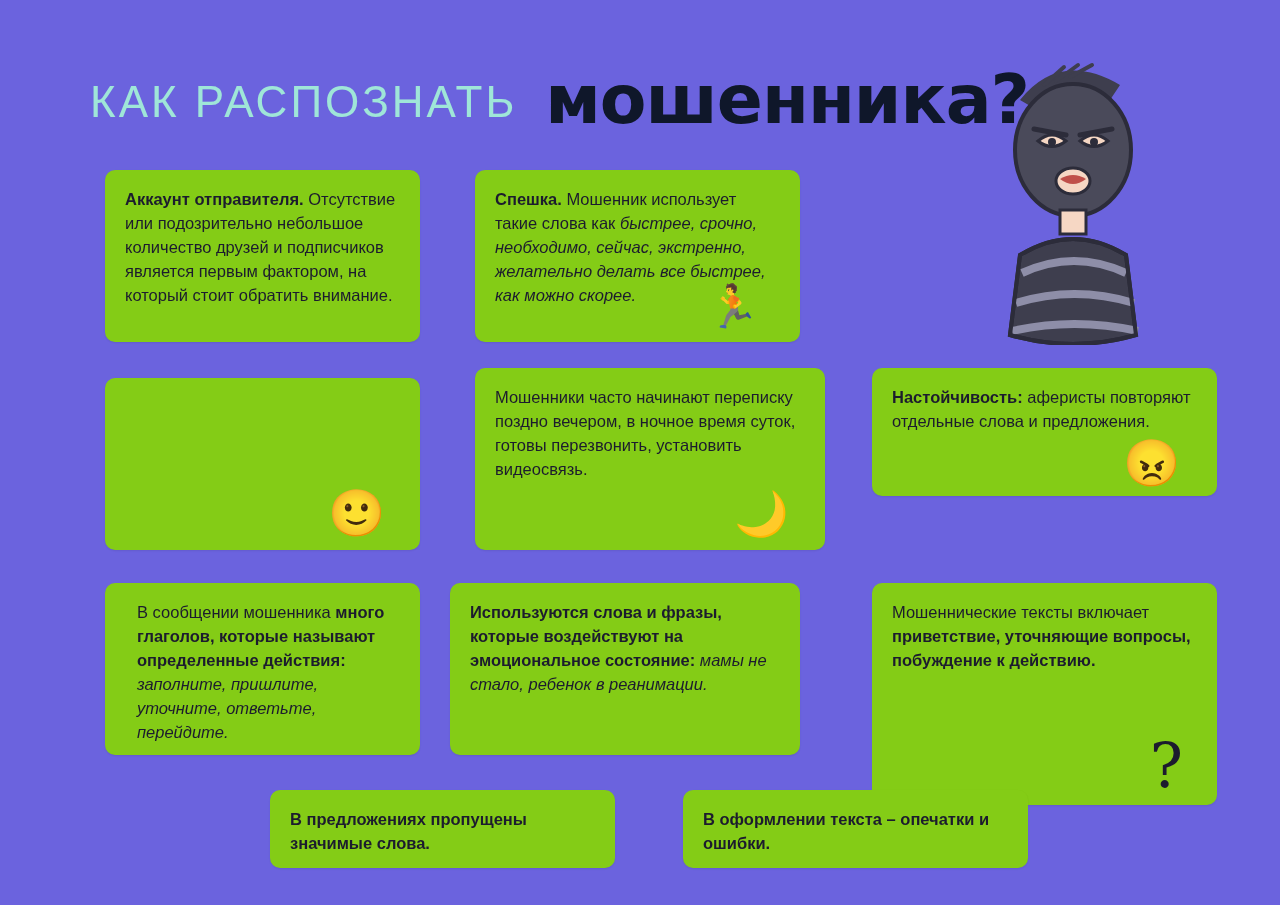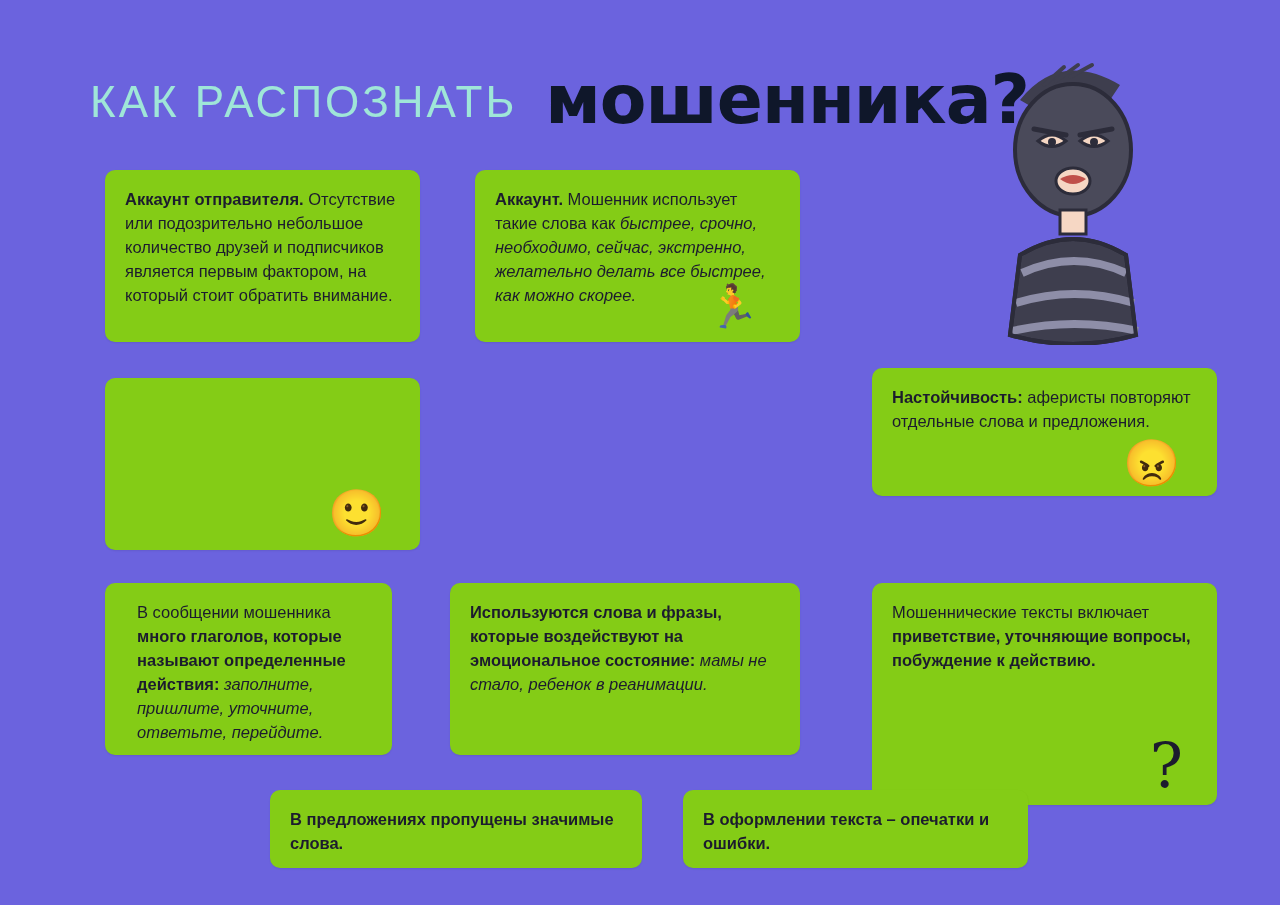--- a/index.html
+++ b/index.html
@@ -67,24 +67,24 @@
   }
   .b { font-weight: 700; }
   .i { font-style: italic; }
 
   
   #card-1 { left: 105px;  top: 170px; width: 315px; height: 172px; }
   #card-2 { left: 475px;  top: 170px; width: 325px; height: 172px; }
   #card-3 { left: 105px;  top: 378px; width: 315px; height: 172px; }
   #card-4 { left: 475px;  top: 368px; width: 350px; height: 182px; }
   #card-5 { left: 872px;  top: 368px; width: 345px; height: 128px; }
-  #card-6 { left: 105px;  top: 583px; width: 287px; height: 172px; padding-left: 32px; }
+  #card-6 { left: 105px;  top: 583px; width: 315px; height: 172px; padding-left: 32px; }
   #card-7 { left: 450px;  top: 583px; width: 350px; height: 172px; }
   #card-8 { left: 872px;  top: 583px; width: 345px; height: 222px; }
-  #card-9 { left: 270px;  top: 790px; width: 372px; height: 78px; }
+  #card-9 { left: 270px;  top: 790px; width: 345px; height: 78px; }
   #card-10 { left: 683px; top: 790px; width: 345px; height: 78px; }
 
   
   .deco {
     position: absolute;
     line-height: 1;
     pointer-events: none;
   }
   #deco-runner { right: 40px; bottom: 14px; font-size: 42px; }
   #deco-smile  { right: 34px; bottom: 14px; font-size: 46px; }
@@ -112,29 +112,33 @@
   </div>
 
   <div class="card" id="card-1">
     <p>
       <span class="b">Аккаунт отправителя.</span><span> Отсутствие или подозрительно небольшое количество друзей и подписчиков является первым фактором, на который стоит обратить внимание.</span>
     </p>
   </div>
 
   <div class="card" id="card-2">
     <p>
-      <span class="b">Аккаунт.</span><span> Мошенник использует такие слова как </span><span class="i">быстрее, срочно, необходимо, сейчас, экстренно, желательно делать все быстрее, как можно скорее.</span>
+      <span class="b">Спешка.</span><span> Мошенник использует такие слова как </span><span class="i">быстрее, срочно, необходимо, сейчас, экстренно, желательно делать все быстрее, как можно скорее.</span>
     </p>
     <span class="deco" id="deco-runner">🏃</span>
   </div>
 
   <div class="card" id="card-3">
     <span class="deco" id="deco-smile">🙂</span>
   </div>
 
+  <div class="card" id="card-4">
+    <p>Мошенники часто начинают переписку поздно вечером, в ночное время суток, готовы перезвонить, установить видеосвязь.</p>
+    <span class="deco" id="deco-moon">🌙</span>
+  </div>
 
   <div class="card" id="card-5">
     <p>
       <span class="b">Настойчивость:</span><span> аферисты повторяют отдельные слова и предложения.</span>
     </p>
     <span class="deco" id="deco-angry">😠</span>
   </div>
 
   <div class="card" id="card-6">
     <p>

